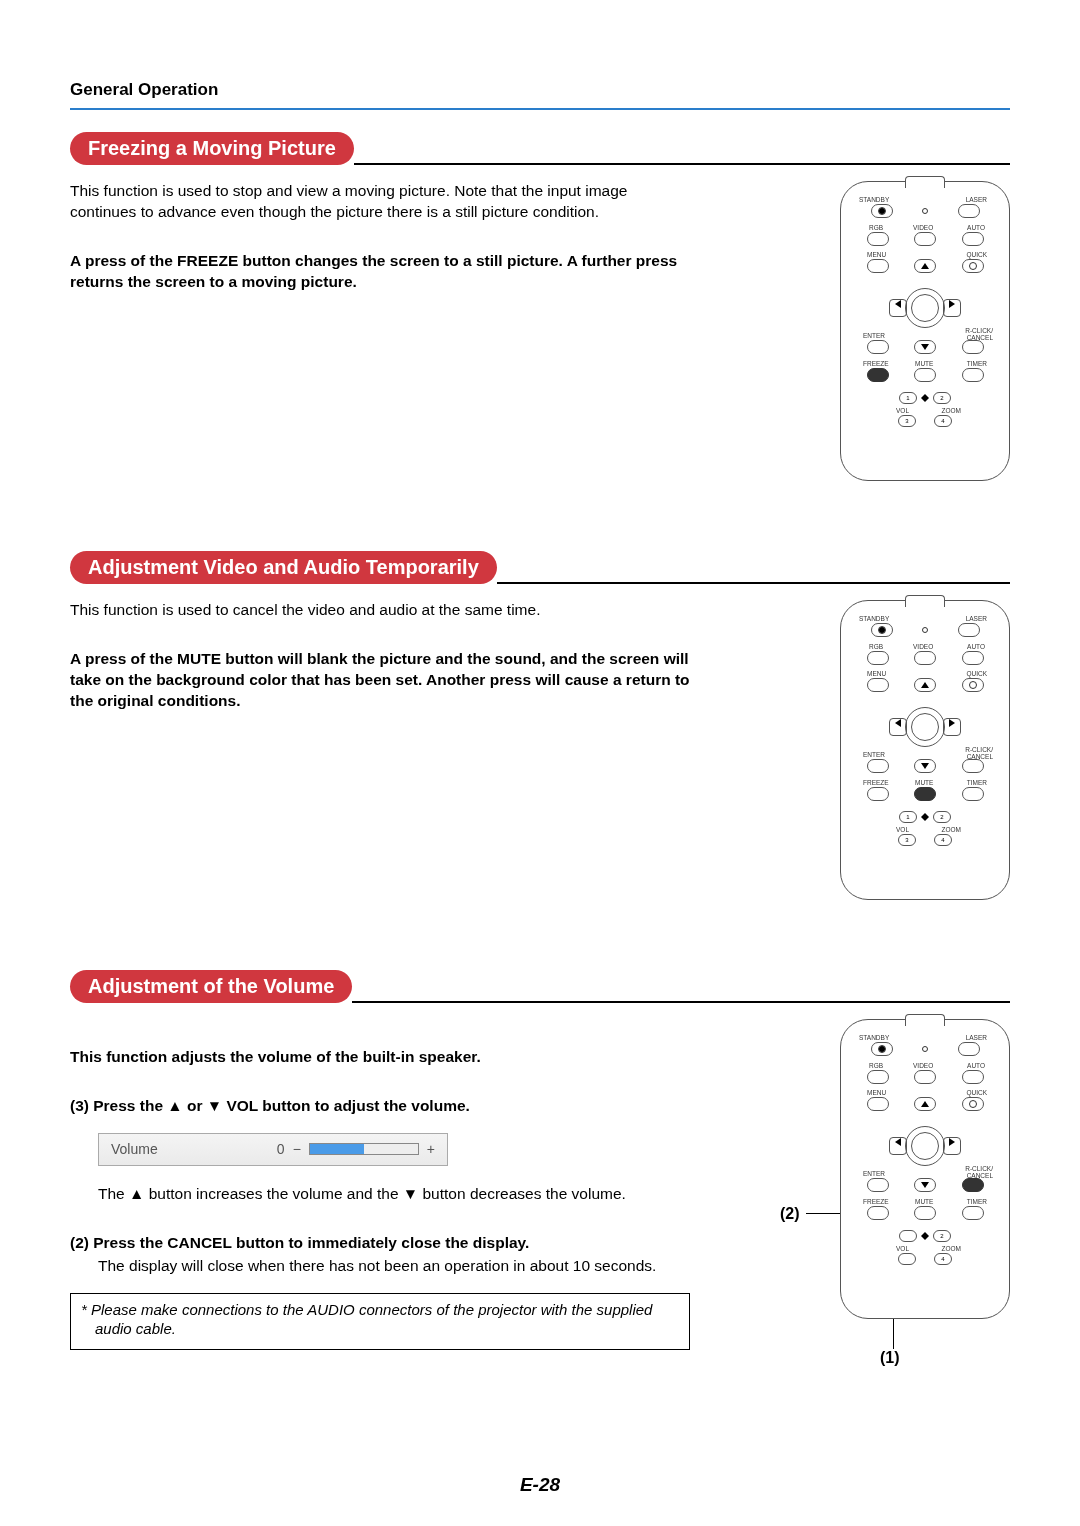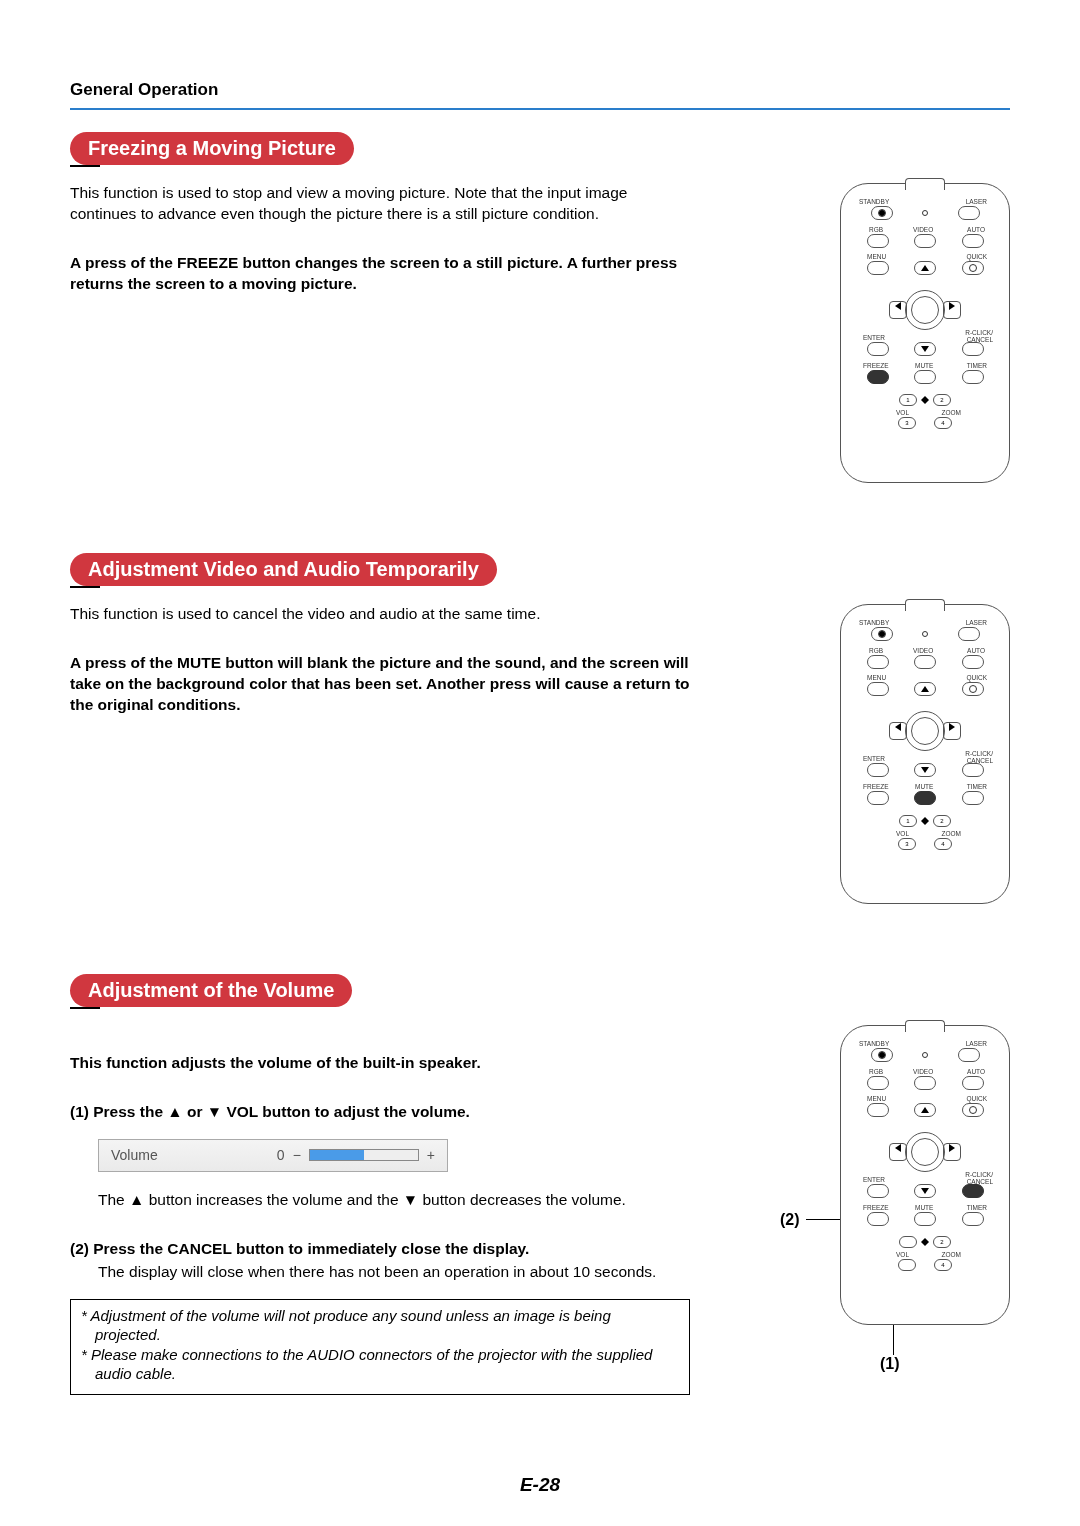--- a/index.html
+++ b/index.html
@@ -22,23 +22,22 @@
     border: none;
     border-top: 2px solid #2a7ecb;
     margin: 0 0 22px 0;
   }
   .section {
     position: relative;
     margin-bottom: 70px;
   }
   .title-row {
     display: flex;
-    align-items: flex-start;
+    align-items: flex-end;
     margin-bottom: 16px;
-    flex-direction: column;
   }
   .pill {
     display: inline-block;
     background: #d0373f;
     color: #fff;
     font-weight: bold;
     font-size: 20px;
     padding: 5px 18px;
     border-radius: 18px;
     white-space: nowrap;
@@ -334,40 +333,39 @@
 
 <div class="section" style="margin-bottom:0;">
   <div class="title-row">
     <span class="pill">Adjustment of the Volume</span>
     <span class="conn"></span>
       <span class="title-rule"></span>
   </div>
   <div class="section-content">
     <div class="text-col">
       <p class="bold">This function adjusts the volume of the built-in speaker.</p>
-      <p class="bold hang">(1)  Press the ▲ or ▼ VOL button to adjust the volume.</p>
+      <p class="bold hang">(3)  Press the ▲ or ▼ VOL button to adjust the volume.</p>
 
       <div class="voldisp">
         <span>Volume</span>
         <span class="val">
           <span>0</span>
           <span>−</span>
           <span class="bar">
               <span class="fill"></span>
             </span>
           <span>+</span>
         </span>
       </div>
 
       <p class="indent">The ▲ button increases the volume and the ▼ button decreases the volume.</p>
       <p class="bold hang">(2)  Press the CANCEL button to immediately close the display.</p>
       <p class="indent" style="margin-top:-14px;">The display will close when there has not been an operation in about 10 seconds.</p>
 
       <div class="notebox">
-        <div class="star">*  Adjustment of the volume will not produce any sound unless an image is being projected.</div>
         <div class="star">*  Please make connections to the AUDIO connectors of the projector with the supplied audio cable.</div>
       </div>
     </div>
 
     <div class="remote-col">
       <div class="remote-wrap">
 
         <span class="callout-label" style="left:-60px;top:186px;">(2)</span>
         <span class="callout" style="left:-34px;top:194px;width:52px;"></span>
         <span class="callout-label" style="left:40px;top:330px;">(1)</span>

